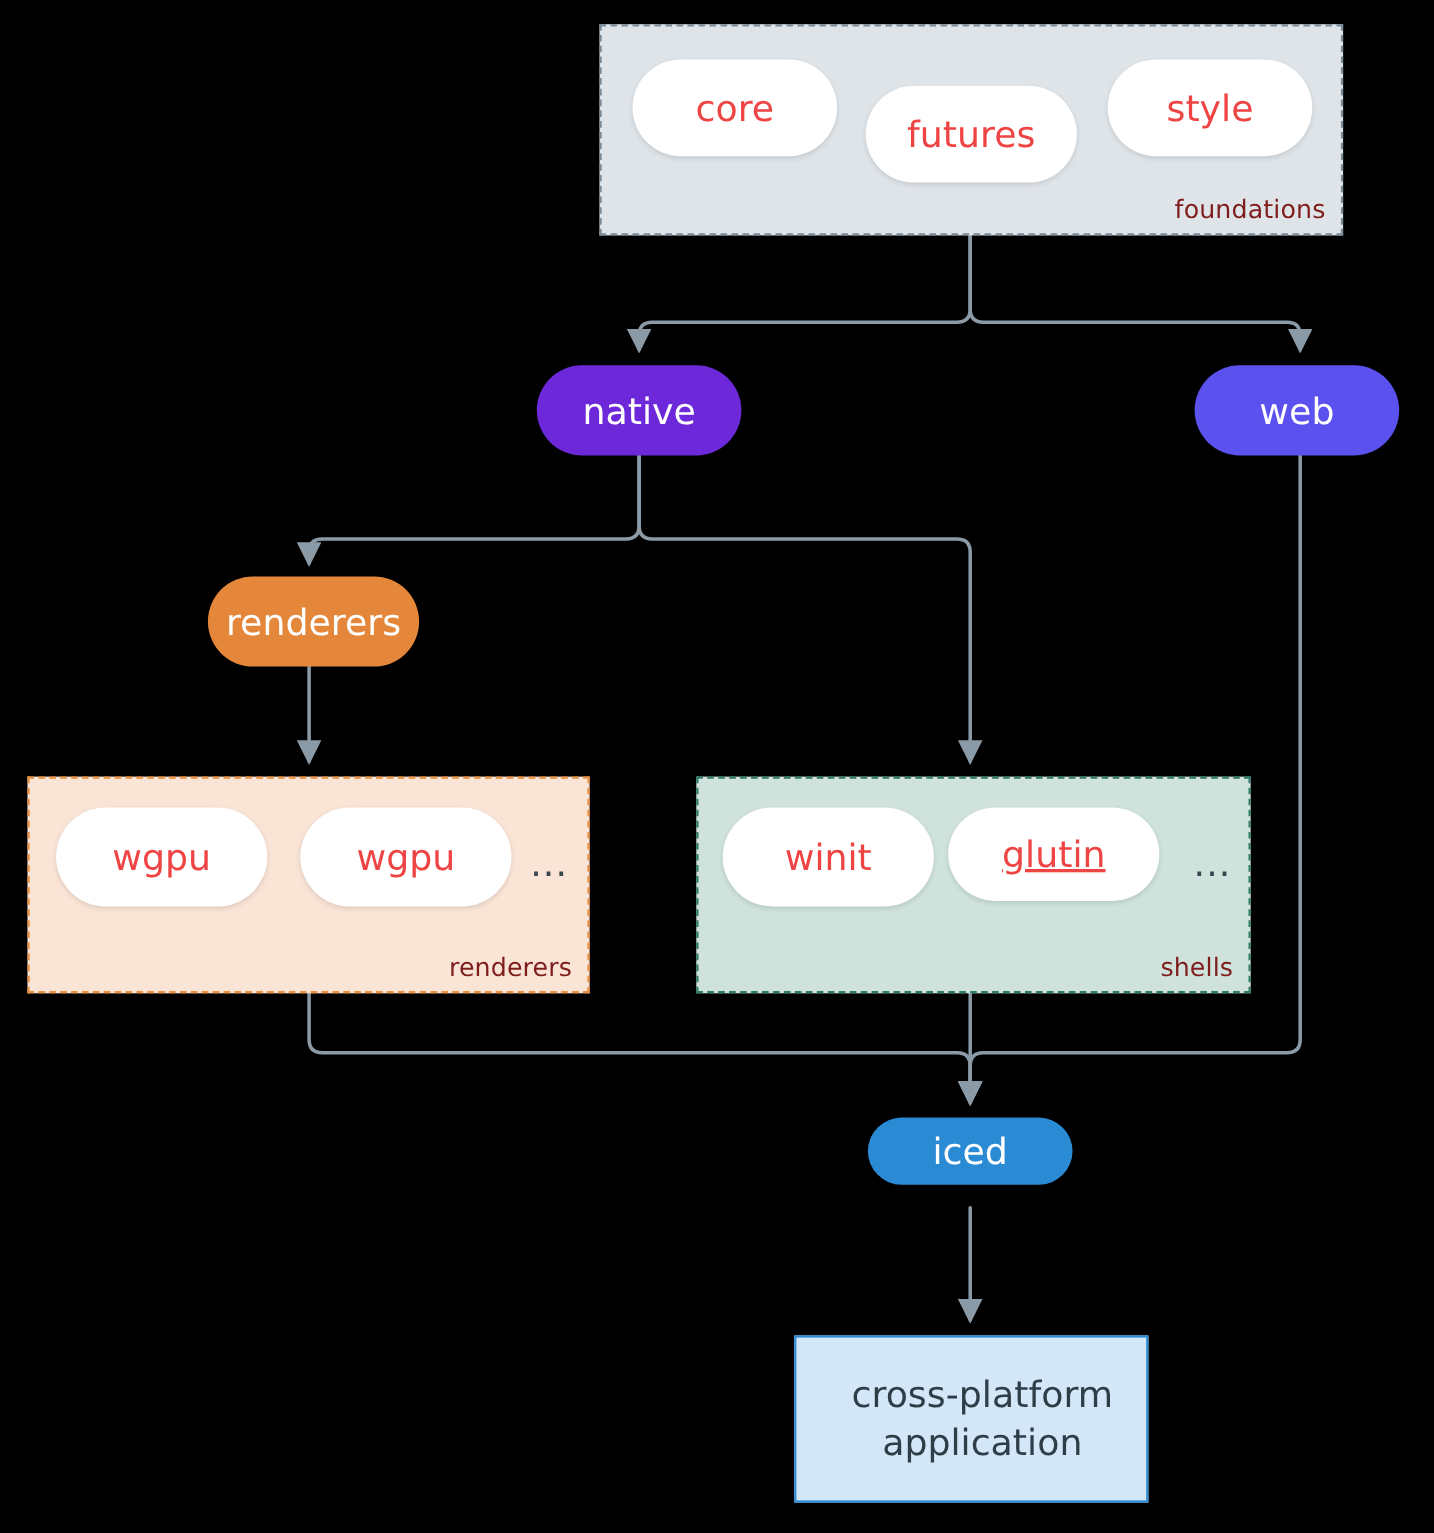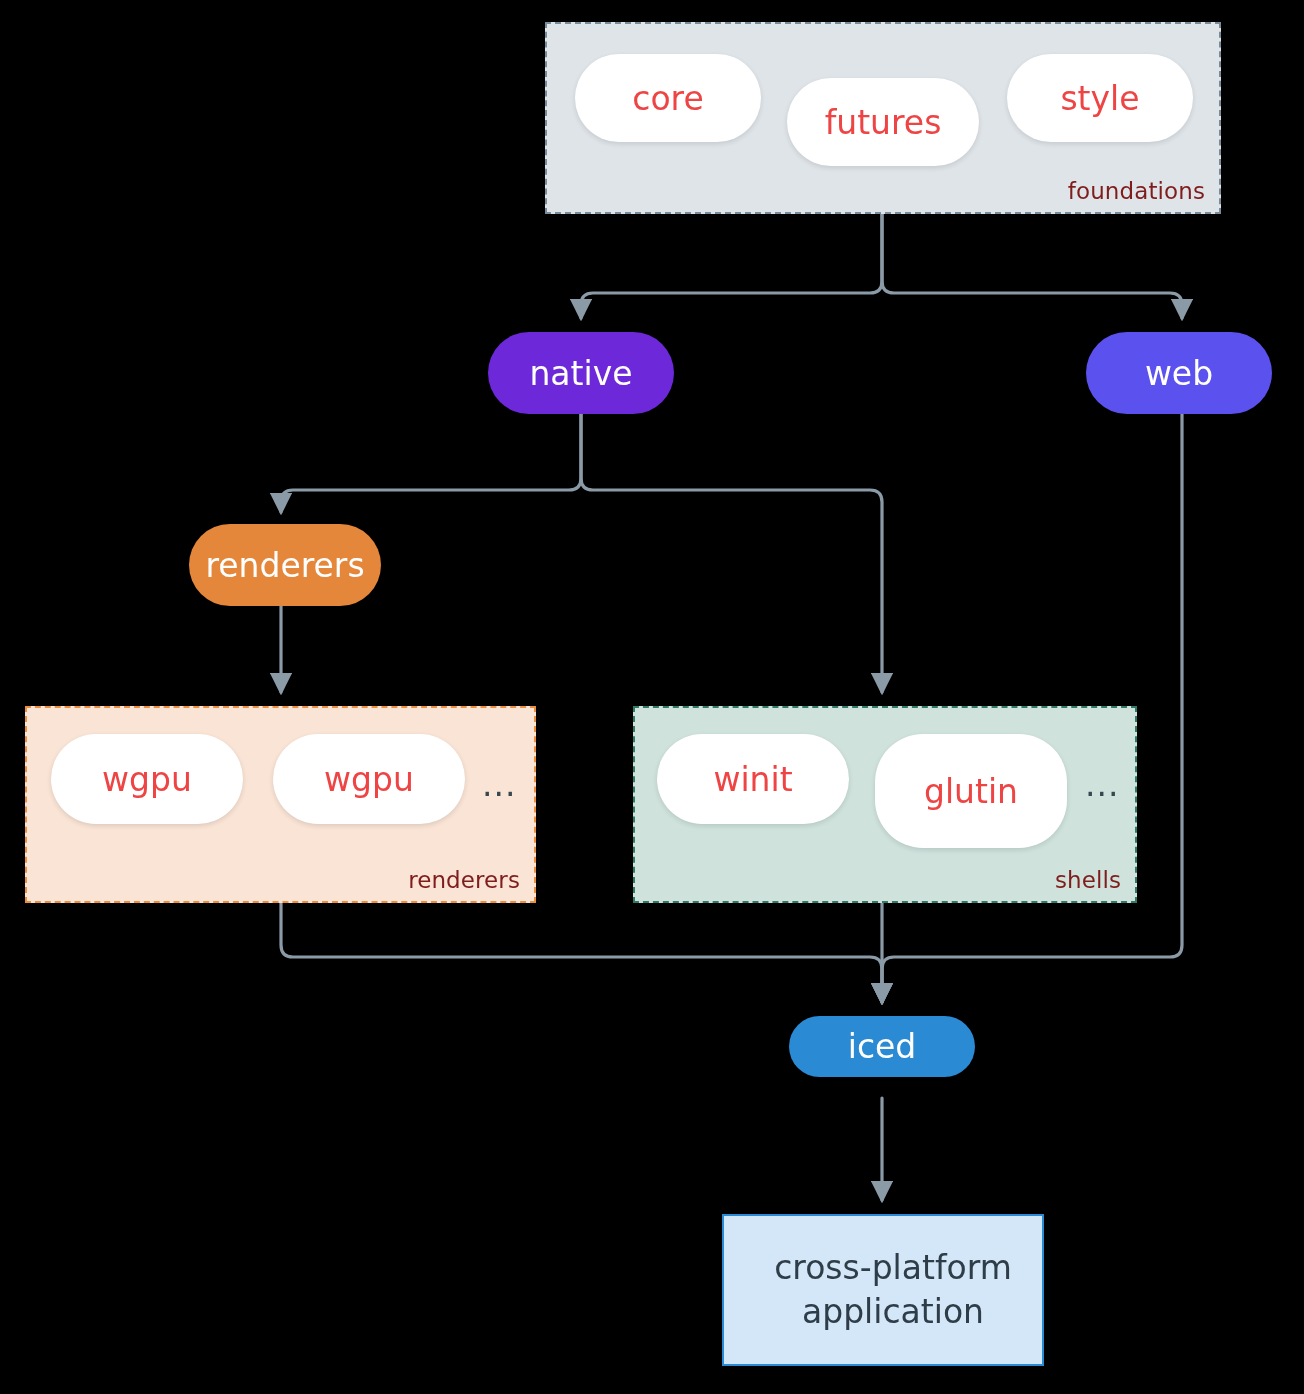--- a/index.html
+++ b/index.html
@@ -157,21 +157,21 @@
 
   <div class="cluster" id="cluster-renderers">
     <div class="chip" style="left:24px; top:26px; width:192px; height:90px;">wgpu</div>
     <div class="chip" style="left:246px; top:26px; width:192px; height:90px;">wgpu</div>
     <div class="ellipsis" style="left:455px; top:60px;">...</div>
     <div class="cluster-label">renderers</div>
   </div>
 
   <div class="cluster" id="cluster-shells">
     <div class="chip" style="left:22px; top:26px; width:192px; height:90px;">winit</div>
-    <div class="chip" style="left:240px; top:26px; width:192px; height:114px;">glutin</div>
+    <div class="chip" style="left:227px; top:26px; width:192px; height:85px;text-decoration:underline;">glutin</div>
     <div class="ellipsis" style="left:450px; top:60px;">...</div>
     <div class="cluster-label">shells</div>
   </div>
 
   <div class="node" id="node-native">native</div>
   <div class="node" id="node-web">web</div>
   <div class="node" id="node-graphics">renderers</div>
   <div class="node" id="node-iced">iced</div>
 
   <div id="node-app">

